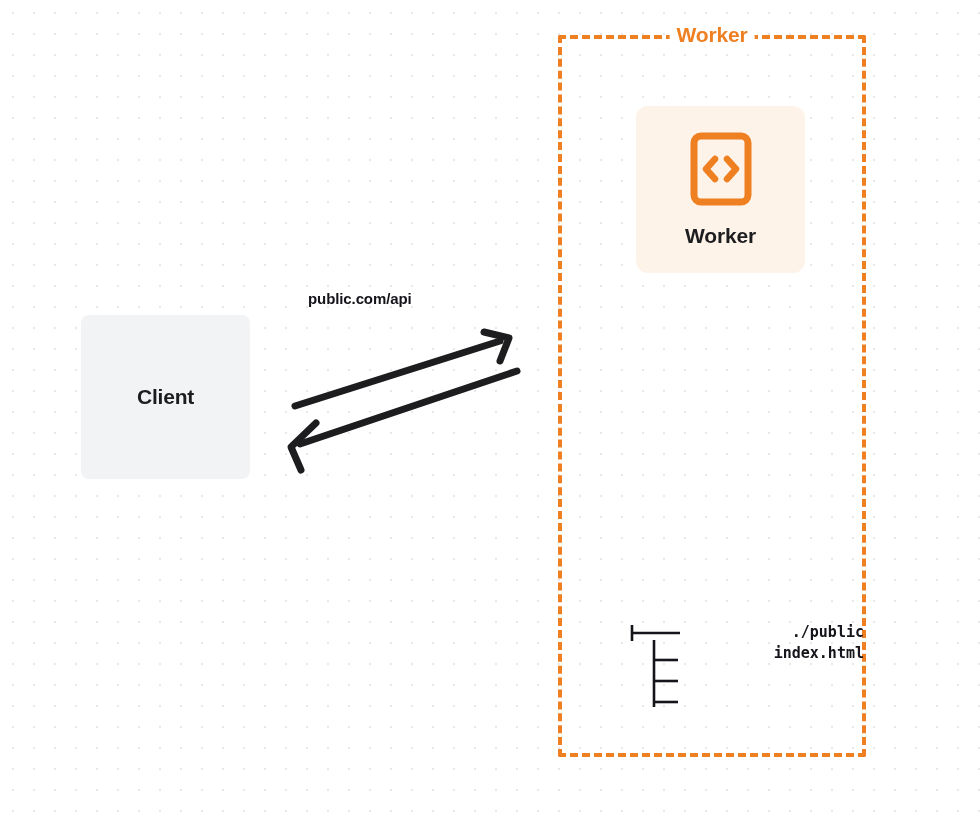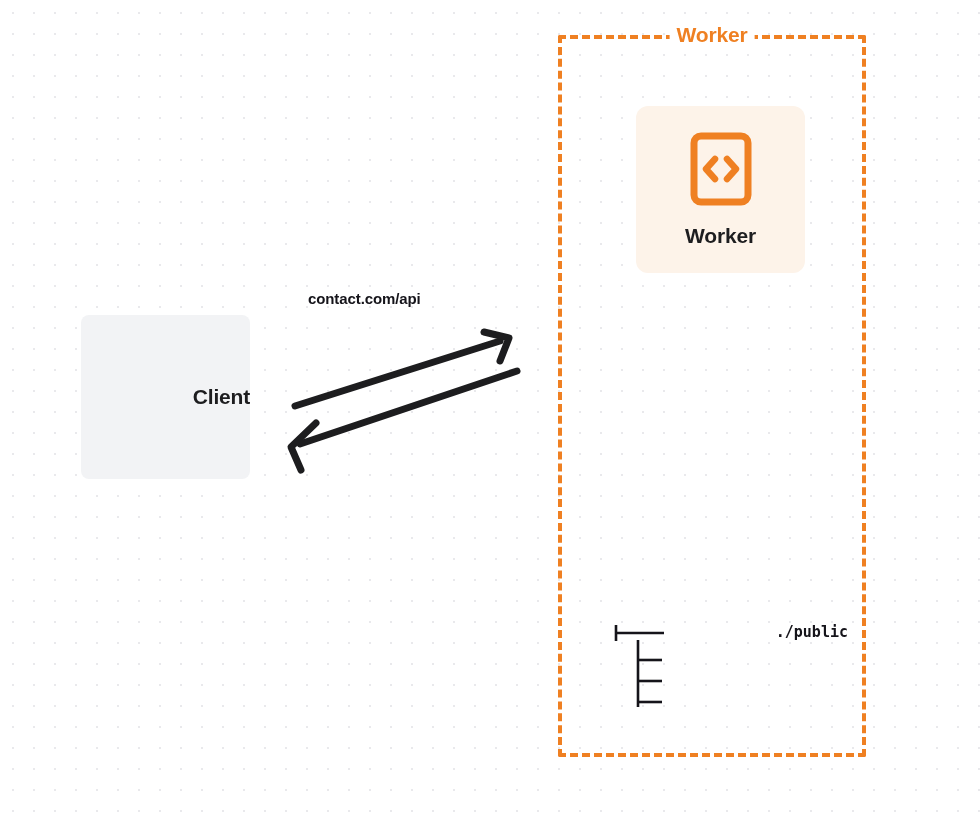--- a/index.html
+++ b/index.html
@@ -32,21 +32,21 @@
   #client-node {
     position: absolute;
     left: 81px;
     top: 315px;
     width: 169px;
     height: 164px;
     background: #f2f3f5;
     border-radius: 8px;
     display: flex;
     align-items: center;
-    justify-content: flex-end;
+    justify-content: center;
   }
   #client-node .node-label {
     font-size: 21px;
     font-weight: bold;
     color: #1d1d1f;
     letter-spacing: -0.2px;
   }
 
   
   #arrow-layer {
@@ -126,21 +126,21 @@
   .resource-card .card-label {
     font-size: 21px;
     font-weight: bold;
     color: #1d1d1f;
     letter-spacing: -0.2px;
   }
 
   
   #file-tree {
     position: absolute;
-    left: 40px;
+    left: 56px;
     top: 583px;
     width: 250px;
     font-family: "DejaVu Sans Mono", monospace;
     font-size: 15px;
     font-weight: bold;
     color: #15141a;
     line-height: 21px;
   }
   #file-tree .tree-row {
     display: flex;
@@ -174,21 +174,21 @@
     <line x1="295" y1="406" x2="500" y2="341" stroke="#1d1d1f" stroke-width="7" stroke-linecap="round"></line>
     <polyline points="484,332 509,338 500,361" fill="none" stroke="#1d1d1f" stroke-width="7" stroke-linecap="round" stroke-linejoin="round"></polyline>
   </g>
 
   <g>
     <line x1="517" y1="371" x2="300" y2="444" stroke="#1d1d1f" stroke-width="7" stroke-linecap="round"></line>
     <polyline points="316,423 291,447 301,470" fill="none" stroke="#1d1d1f" stroke-width="7" stroke-linecap="round" stroke-linejoin="round"></polyline>
   </g>
 </svg>
 
-<div id="request-label">contact.com/api</div>
+<div id="request-label">public.com/api</div>
 
 <div id="project-container">
 
   <div id="project-title">Worker</div>
 
   <div id="worker-card" class="resource-card">
     <span class="card-icon">
       <svg width="62" height="74" viewBox="0 0 62 74">
         <rect x="4" y="4" width="54" height="66" rx="7" ry="7" fill="none" stroke="#ef8022" stroke-width="7"></rect>
         <polyline points="25,27 16,37 25,47" fill="none" stroke="#ef8022" stroke-width="6.5" stroke-linecap="round" stroke-linejoin="round"></polyline>
@@ -209,15 +209,18 @@
       <line x1="36" y1="18" x2="36" y2="85" stroke="#15141a" stroke-width="2.6"></line>
 
       <line x1="36" y1="38" x2="60" y2="38" stroke="#15141a" stroke-width="2.6"></line>
       <line x1="36" y1="59" x2="60" y2="59" stroke="#15141a" stroke-width="2.6"></line>
       <line x1="36" y1="80" x2="60" y2="80" stroke="#15141a" stroke-width="2.6"></line>
     </svg>
 
     <div class="tree-row">
       <span class="tree-name">./public</span>
     </div>
+    <div class="tree-row">
+      <span class="tree-name">index.html</span>
+    </div>
   </div>
 
 </div>
 
 </body></html>

